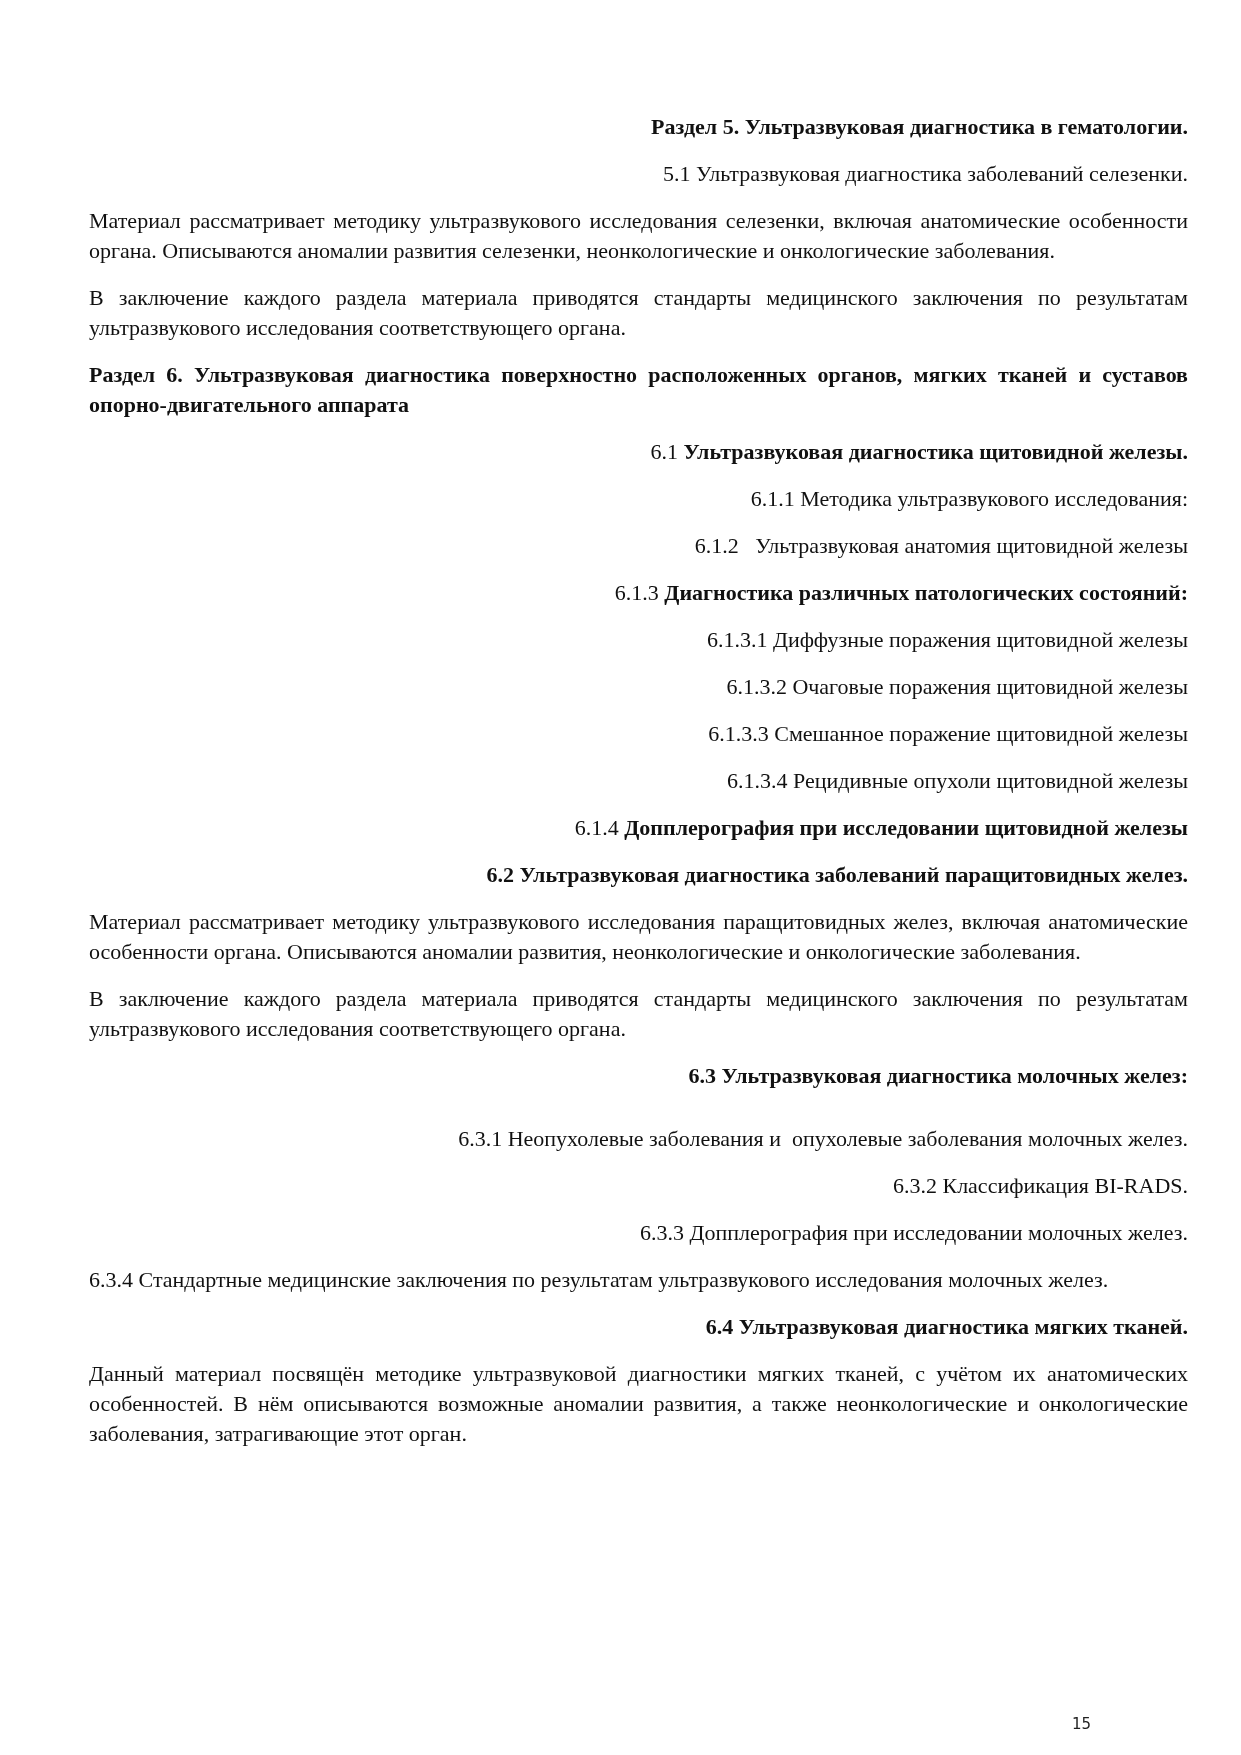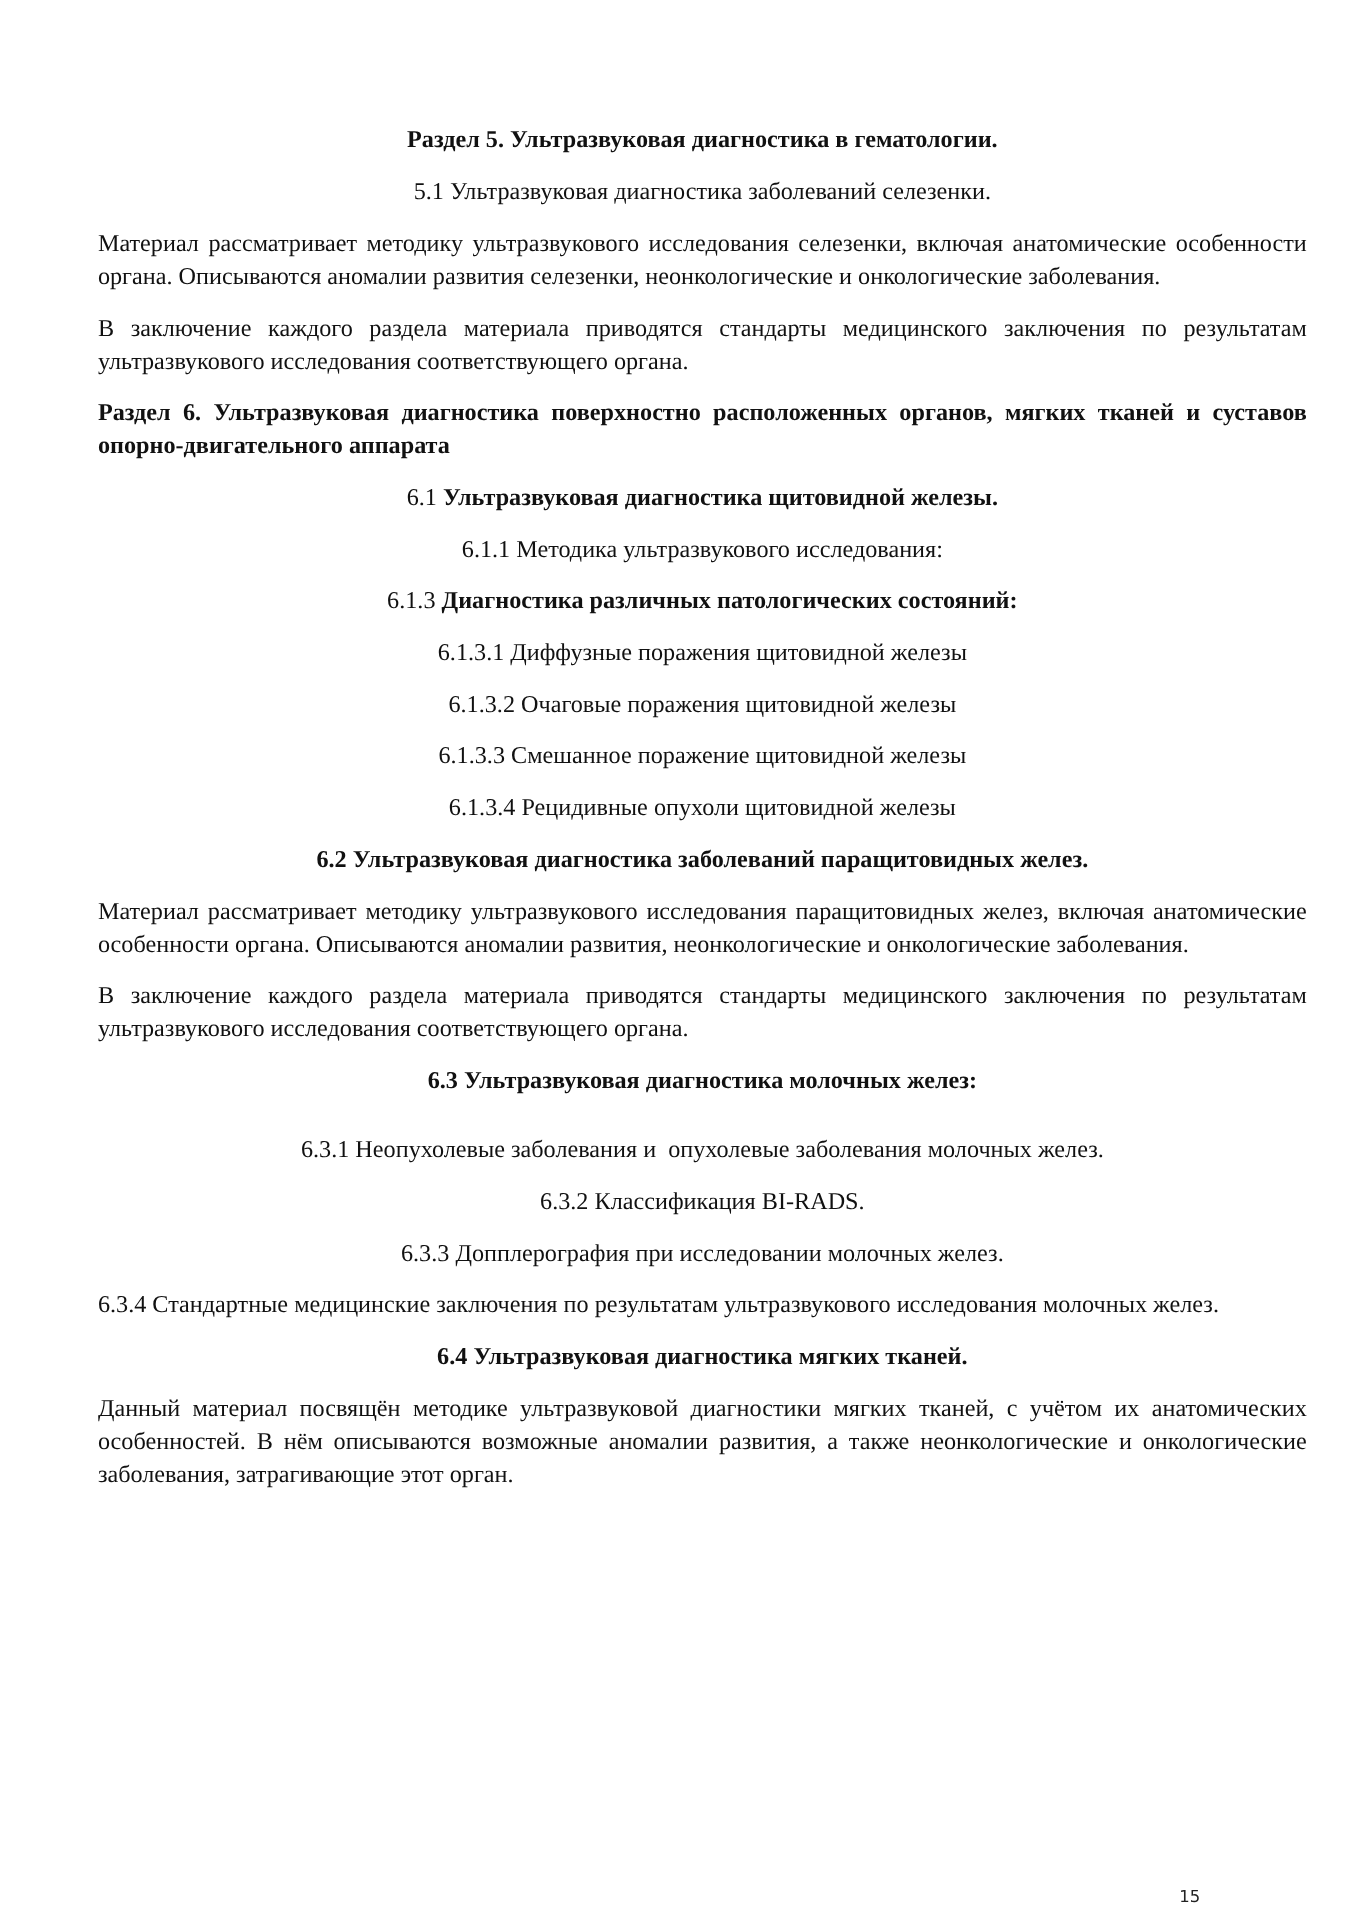--- a/index.html
+++ b/index.html
@@ -2,49 +2,54 @@
 <html><head>
 <meta charset="utf-8">
 <style>
   html, body { margin: 0; padding: 0; background: #ffffff; }
   body { width: 1241px; height: 1755px; position: relative; overflow: hidden; }
   .page {
     position: absolute; left: 89px; top: 112px; width: 1099px;
     font-family: "Liberation Serif", serif; font-size: 22px; line-height: 30px; color: #111111;
   }
   .p { margin: 0 0 17px 0; text-align: justify; }
-  .p.left { text-align: center; }
+  .p.left { text-align: right; }
   .b { font-weight: bold; }
   .page-number {
     position: absolute; left: 1072px; top: 1715px;
     font-family: "DejaVu Sans", sans-serif; font-size: 15px; color: #222222;
   }
 </style>
 </head>
 <body>
 
 <div class="page">
   <p class="p left b">Раздел 5. Ультразвуковая диагностика в гематологии.</p>
   <p class="p left">5.1 Ультразвуковая диагностика заболеваний селезенки.</p>
   <p class="p">Материал рассматривает методику ультразвукового исследования селезенки, включая анатомические особенности органа. Описываются аномалии развития селезенки, неонкологические и онкологические заболевания.</p>
   <p class="p">В заключение каждого раздела материала приводятся стандарты медицинского заключения по результатам ультразвукового исследования соответствующего органа.</p>
   <p class="p b">Раздел 6.  Ультразвуковая диагностика поверхностно расположенных органов, мягких тканей и суставов опорно-двигательного аппарата</p>
   <p class="p left">
     <span>6.1</span>
     <span class="b">Ультразвуковая диагностика щитовидной железы.</span>
   </p>
   <p class="p left" style="white-space:pre;margin-top:16px;">6.1.1 Методика ультразвукового исследования:</p>
+  <p class="p left" style="white-space:pre;">6.1.2   Ультразвуковая анатомия щитовидной железы</p>
   <p class="p left">
     <span>6.1.3</span>
     <span class="b">Диагностика различных патологических состояний:</span>
   </p>
   <p class="p left">6.1.3.1 Диффузные поражения щитовидной железы</p>
   <p class="p left">6.1.3.2 Очаговые поражения щитовидной железы</p>
   <p class="p left">6.1.3.3 Смешанное поражение щитовидной железы</p>
   <p class="p left">6.1.3.4 Рецидивные опухоли щитовидной железы</p>
+  <p class="p left">
+    <span>6.1.4</span>
+    <span class="b">Допплерография при исследовании щитовидной железы</span>
+  </p>
   <p class="p left b">6.2 Ультразвуковая диагностика заболеваний паращитовидных желез.</p>
   <p class="p">Материал рассматривает методику ультразвукового исследования паращитовидных желез, включая анатомические особенности органа. Описываются аномалии развития, неонкологические и онкологические заболевания.</p>
   <p class="p">В заключение каждого раздела материала приводятся стандарты медицинского заключения по результатам ультразвукового исследования соответствующего органа.</p>
   <p class="p left b">6.3 Ультразвуковая диагностика молочных желез:</p>
   <p class="p left" style="white-space:pre-wrap;margin-top:33px;">6.3.1 Неопухолевые заболевания и  опухолевые заболевания молочных желез.</p>
   <p class="p left">6.3.2 Классификация BI-RADS.</p>
   <p class="p left">6.3.3 Допплерография при исследовании молочных желез.</p>
   <p class="p">6.3.4 Стандартные медицинские заключения по результатам ультразвукового исследования молочных желез.</p>
   <p class="p left b">6.4 Ультразвуковая диагностика мягких тканей.</p>
   <p class="p">Данный материал посвящён методике ультразвуковой диагностики мягких тканей, с учётом их анатомических особенностей. В нём описываются возможные аномалии развития, а также неонкологические и онкологические заболевания, затрагивающие этот орган.</p>

